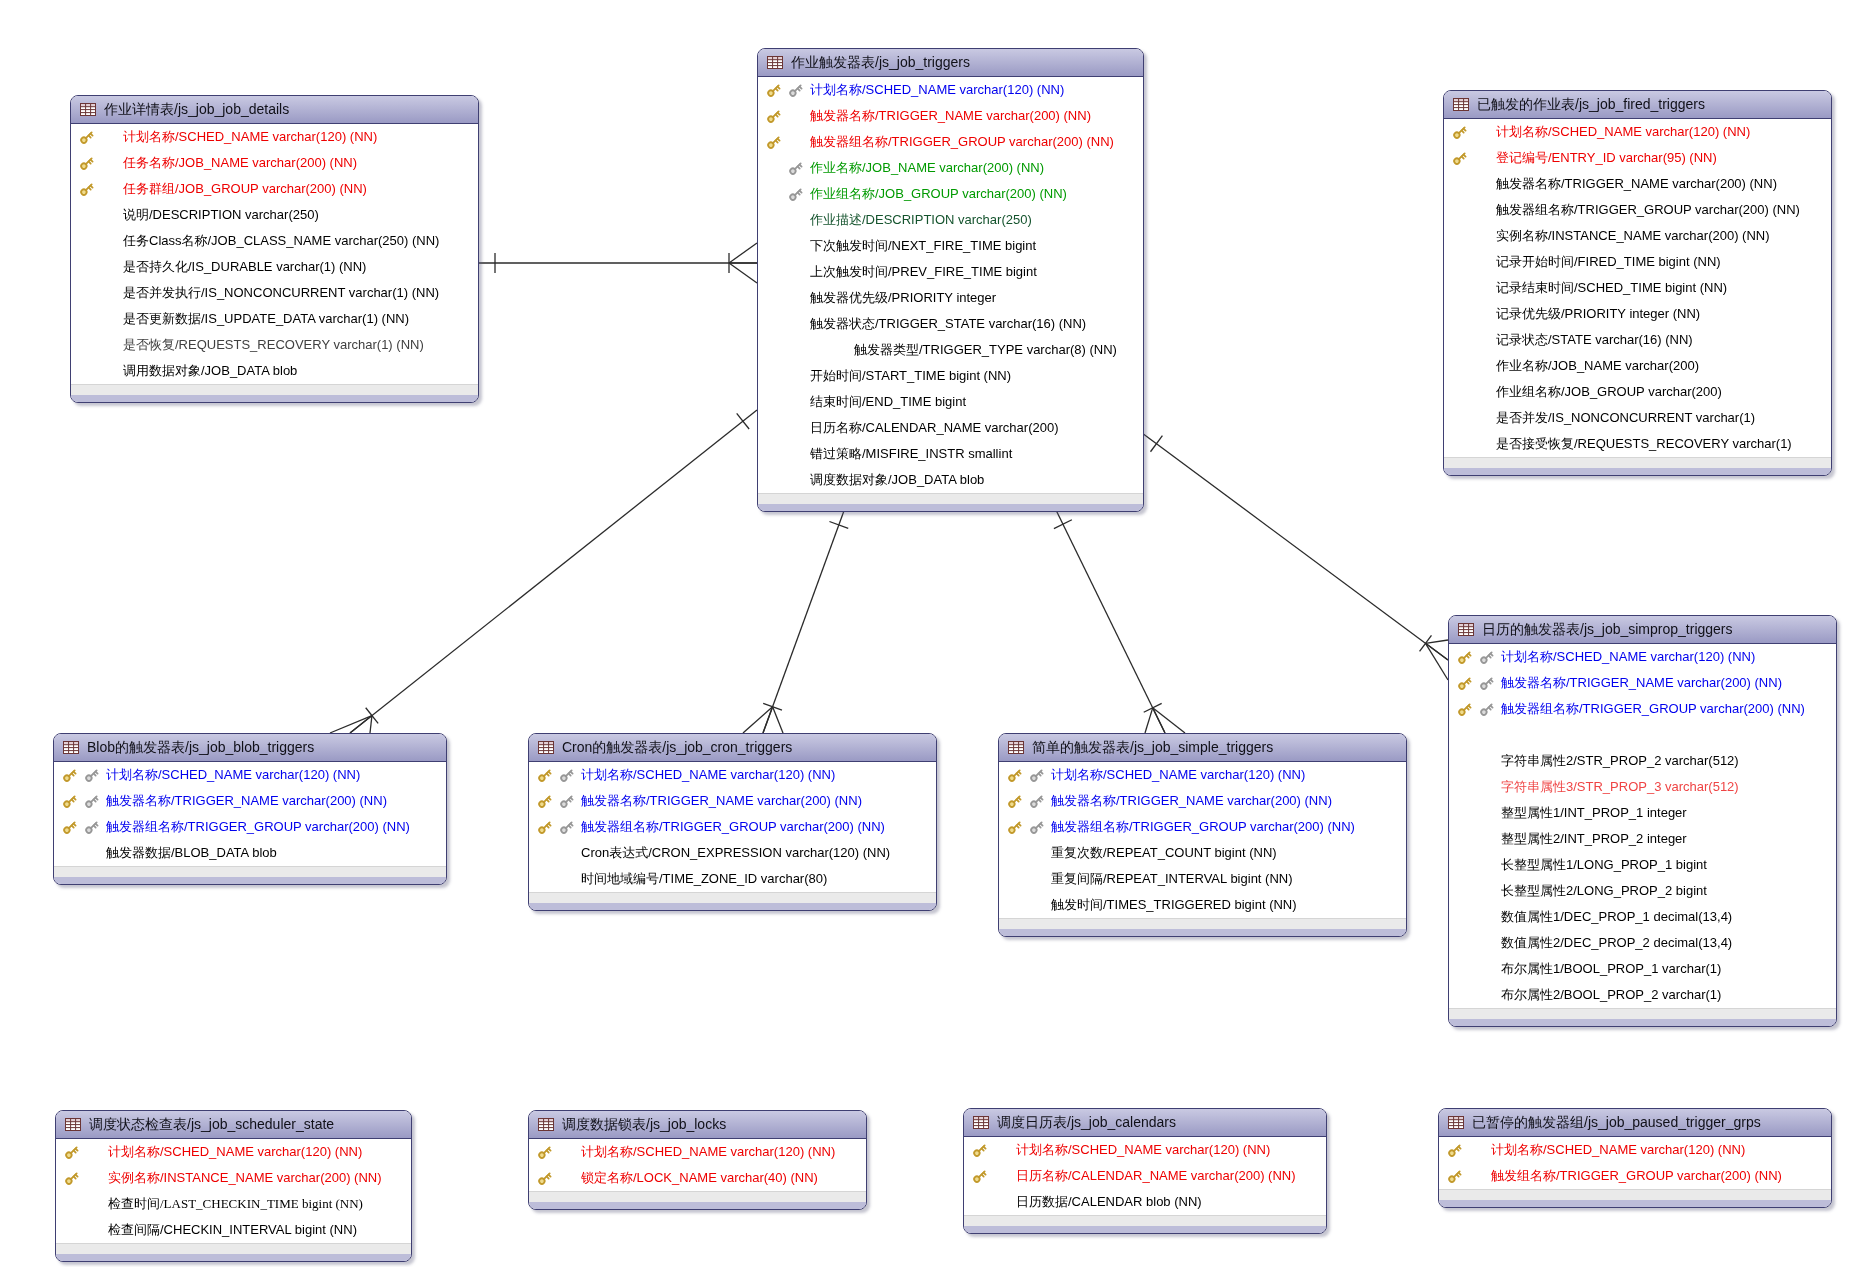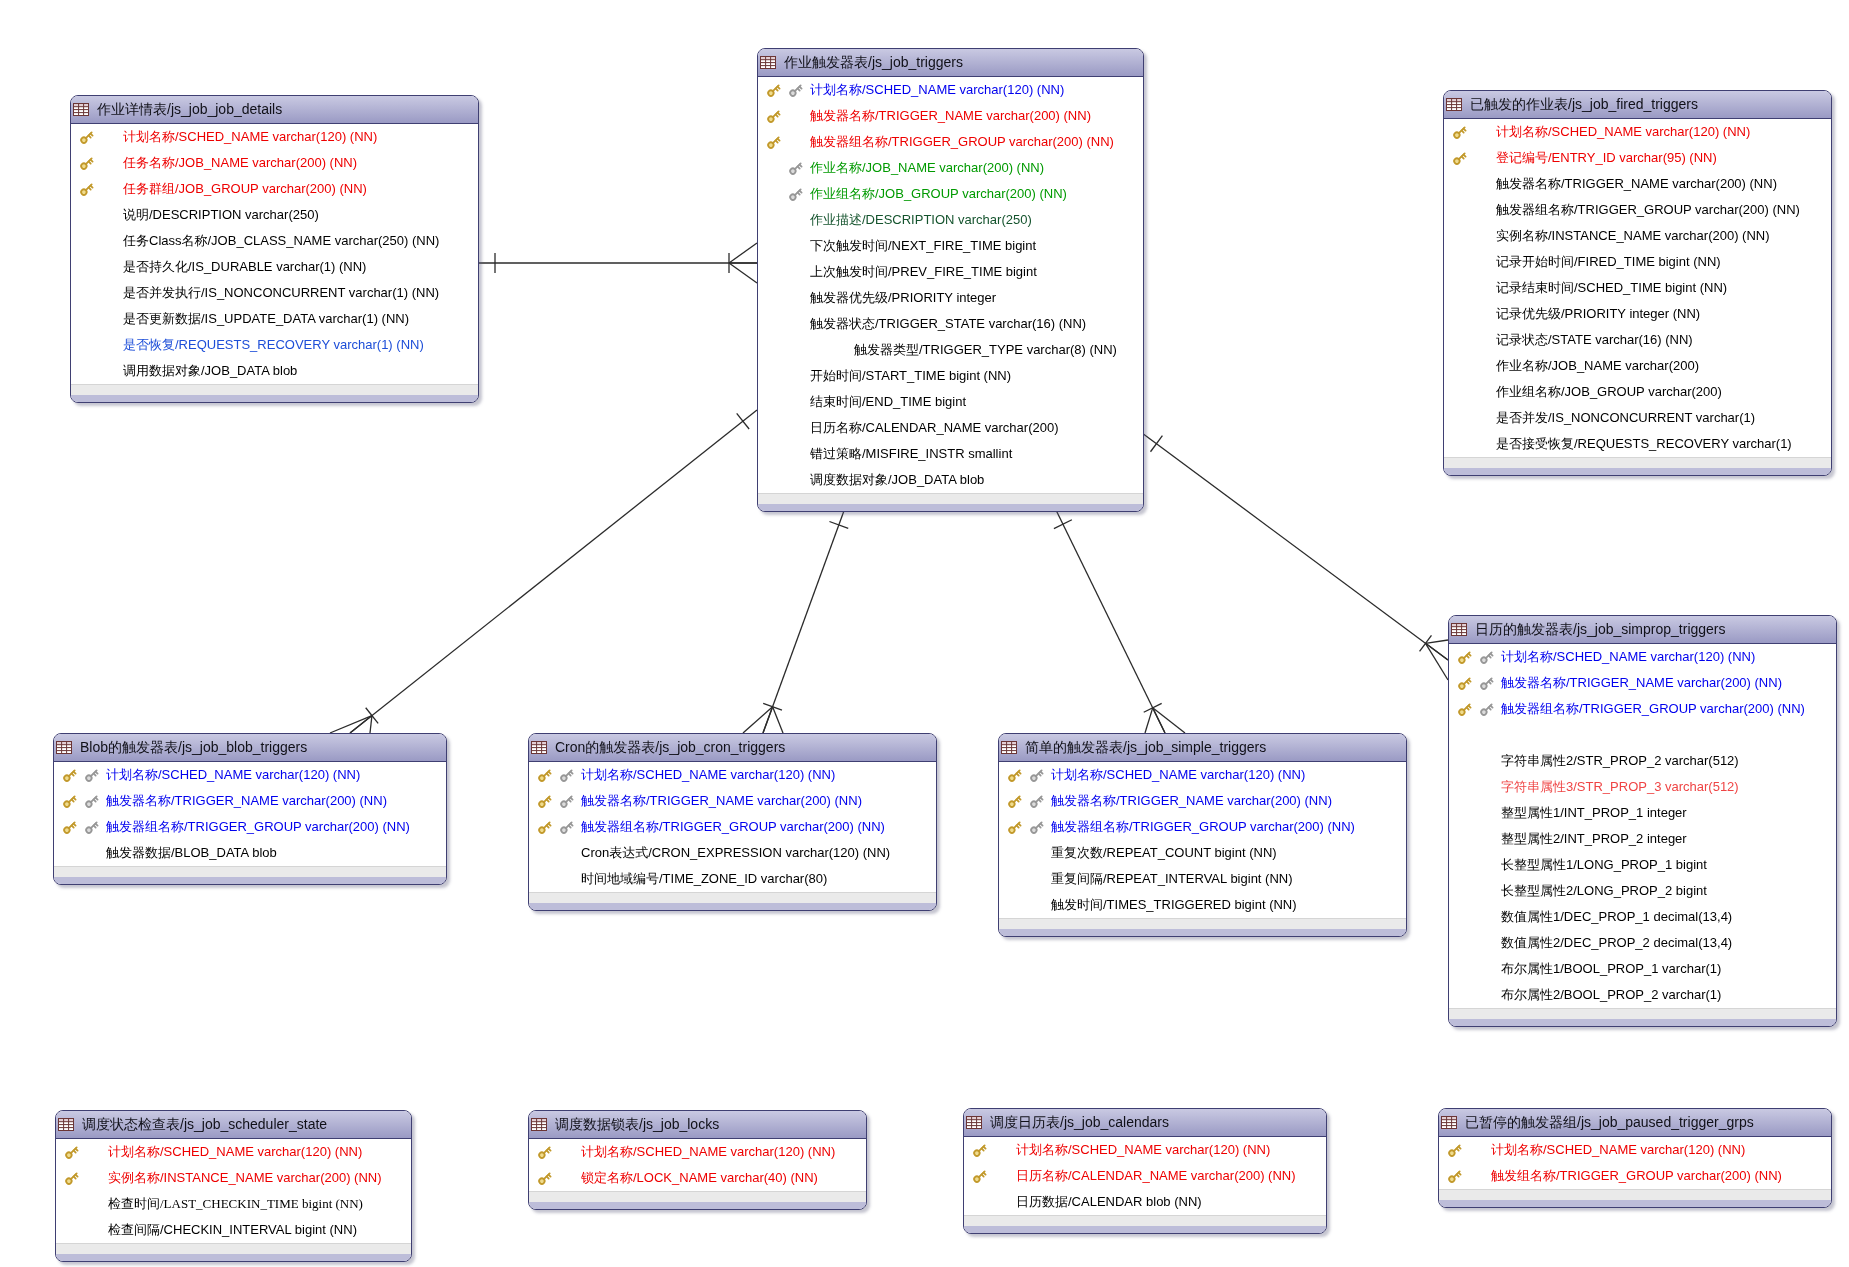--- a/index.html
+++ b/index.html
@@ -8,21 +8,21 @@
     font-family:"Liberation Sans","DejaVu Sans",sans-serif;
     background:#ffffff;
   }
   #rel-svg{position:absolute;left:0;top:0;z-index:1;}
   .tbl{
     position:absolute;z-index:2;background:#ffffff;
     border:1.6px solid #3f3f72;border-radius:8px;overflow:hidden;
     box-shadow:3px 3px 3px rgba(90,90,120,0.35);
   }
   .tbl-header{
-    height:27px;display:flex;align-items:center;gap:8px;padding-left:2px;
+    height:27px;display:flex;align-items:center;gap:8px;padding-left:9px;
     background:linear-gradient(#c9c9e2,#9a9ac4);
     border-bottom:1.4px solid #3f3f72;
     font-size:14px;color:#101018;white-space:nowrap;
   }
   .tbl-header .hicon{display:flex;align-items:center;}
   .tbl-body{position:relative;background:#ffffff;}
   .tbl-row{position:relative;height:26px;line-height:26px;white-space:nowrap;overflow:hidden;}
   .tbl-row .key{position:absolute;top:4px;width:18px;height:18px;}
   .tbl-row .k1{left:7px;}
   .tbl-row .k2{left:29px;}
@@ -133,21 +133,21 @@
         <div class="tbl-row">
           <span class="col-text" style="color: rgb(0, 0, 0);">是否持久化/IS_DURABLE varchar(1) (NN)</span>
         </div>
         <div class="tbl-row">
           <span class="col-text" style="color: rgb(0, 0, 0);">是否并发执行/IS_NONCONCURRENT varchar(1) (NN)</span>
         </div>
         <div class="tbl-row">
           <span class="col-text" style="color: rgb(0, 0, 0);">是否更新数据/IS_UPDATE_DATA varchar(1) (NN)</span>
         </div>
         <div class="tbl-row">
-          <span class="col-text" style="color: #1d4ed8; text-align: center;">是否恢复/REQUESTS_RECOVERY varchar(1) (NN)</span>
+          <span class="col-text" style="color: #404040; text-align: center;">是否恢复/REQUESTS_RECOVERY varchar(1) (NN)</span>
         </div>
         <div class="tbl-row">
           <span class="col-text" style="color: rgb(0, 0, 0);">调用数据对象/JOB_DATA blob</span>
         </div>
       </div>
       <div class="tbl-footer"></div>
       <div class="tbl-footer2"></div>
     </div>
     <div class="tbl" style="left: 757px; top: 48px; width: 385px;">
       <div class="tbl-header">

